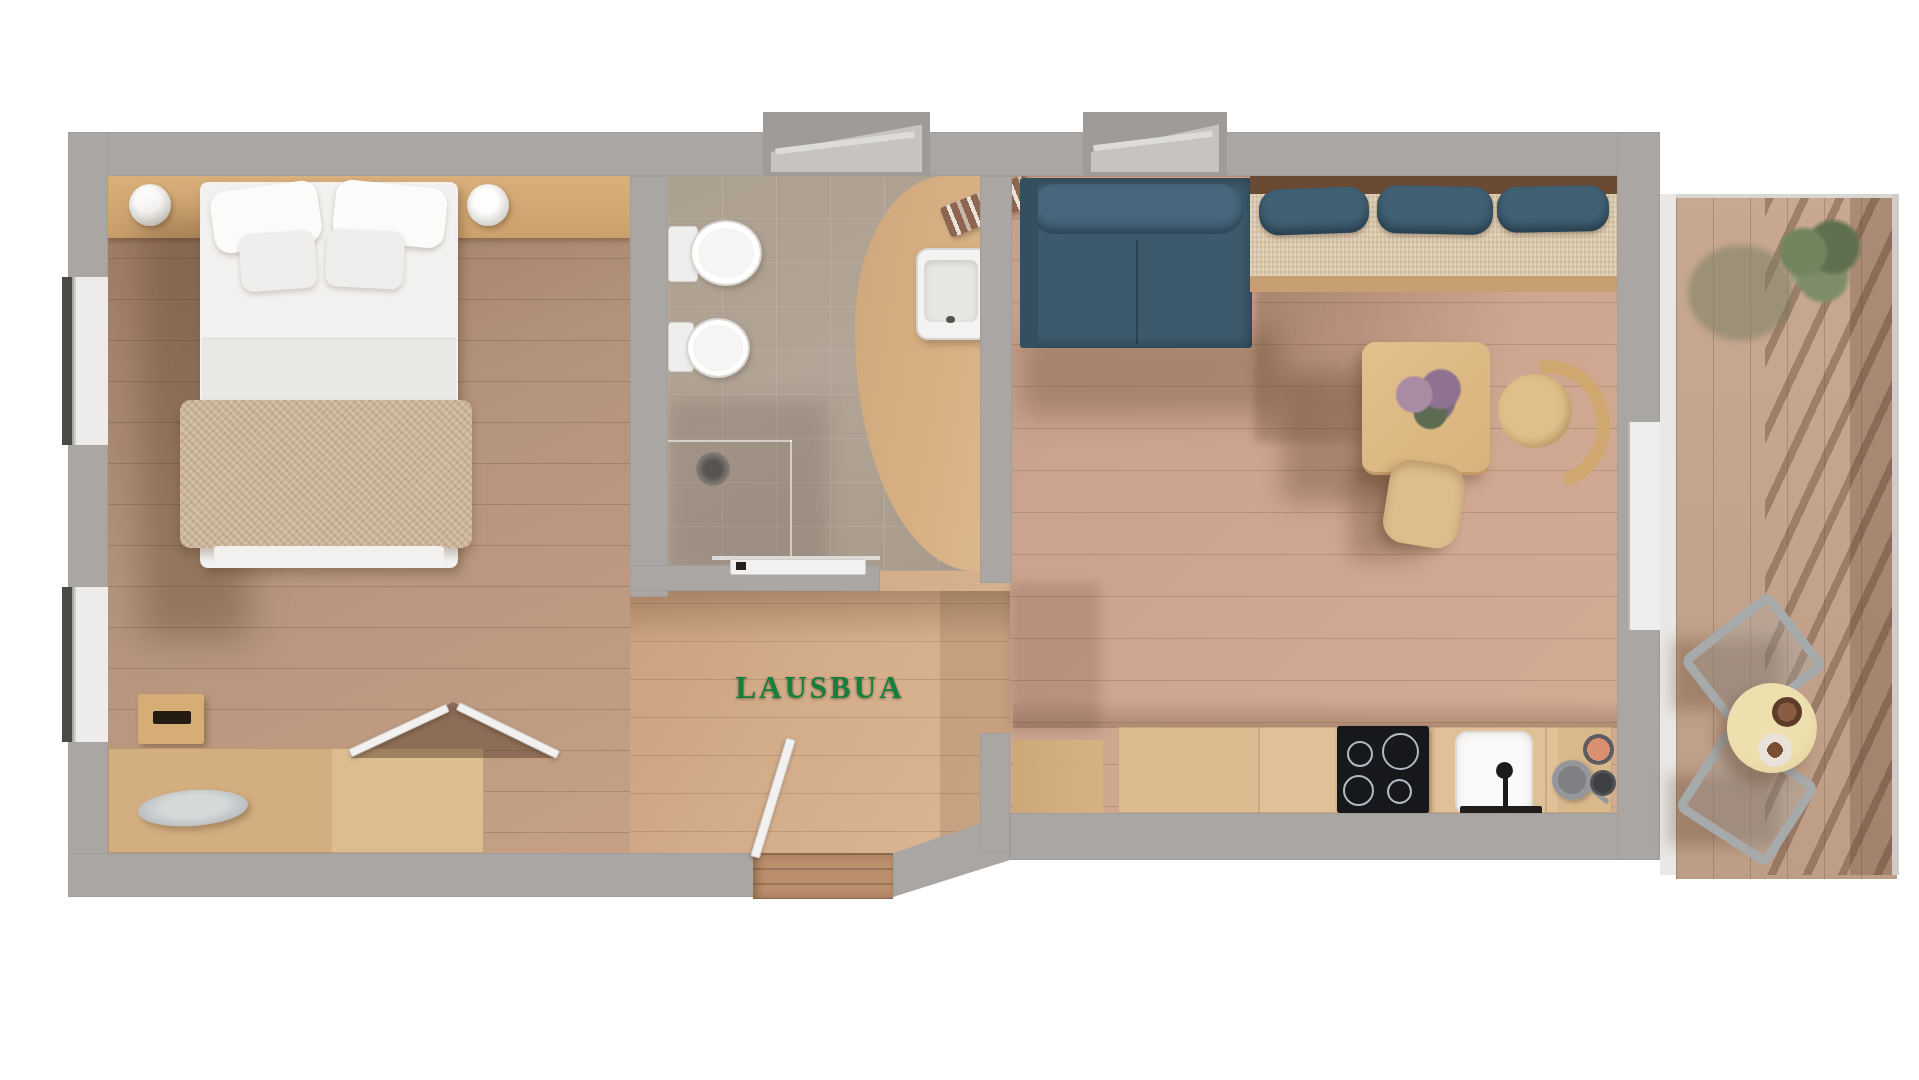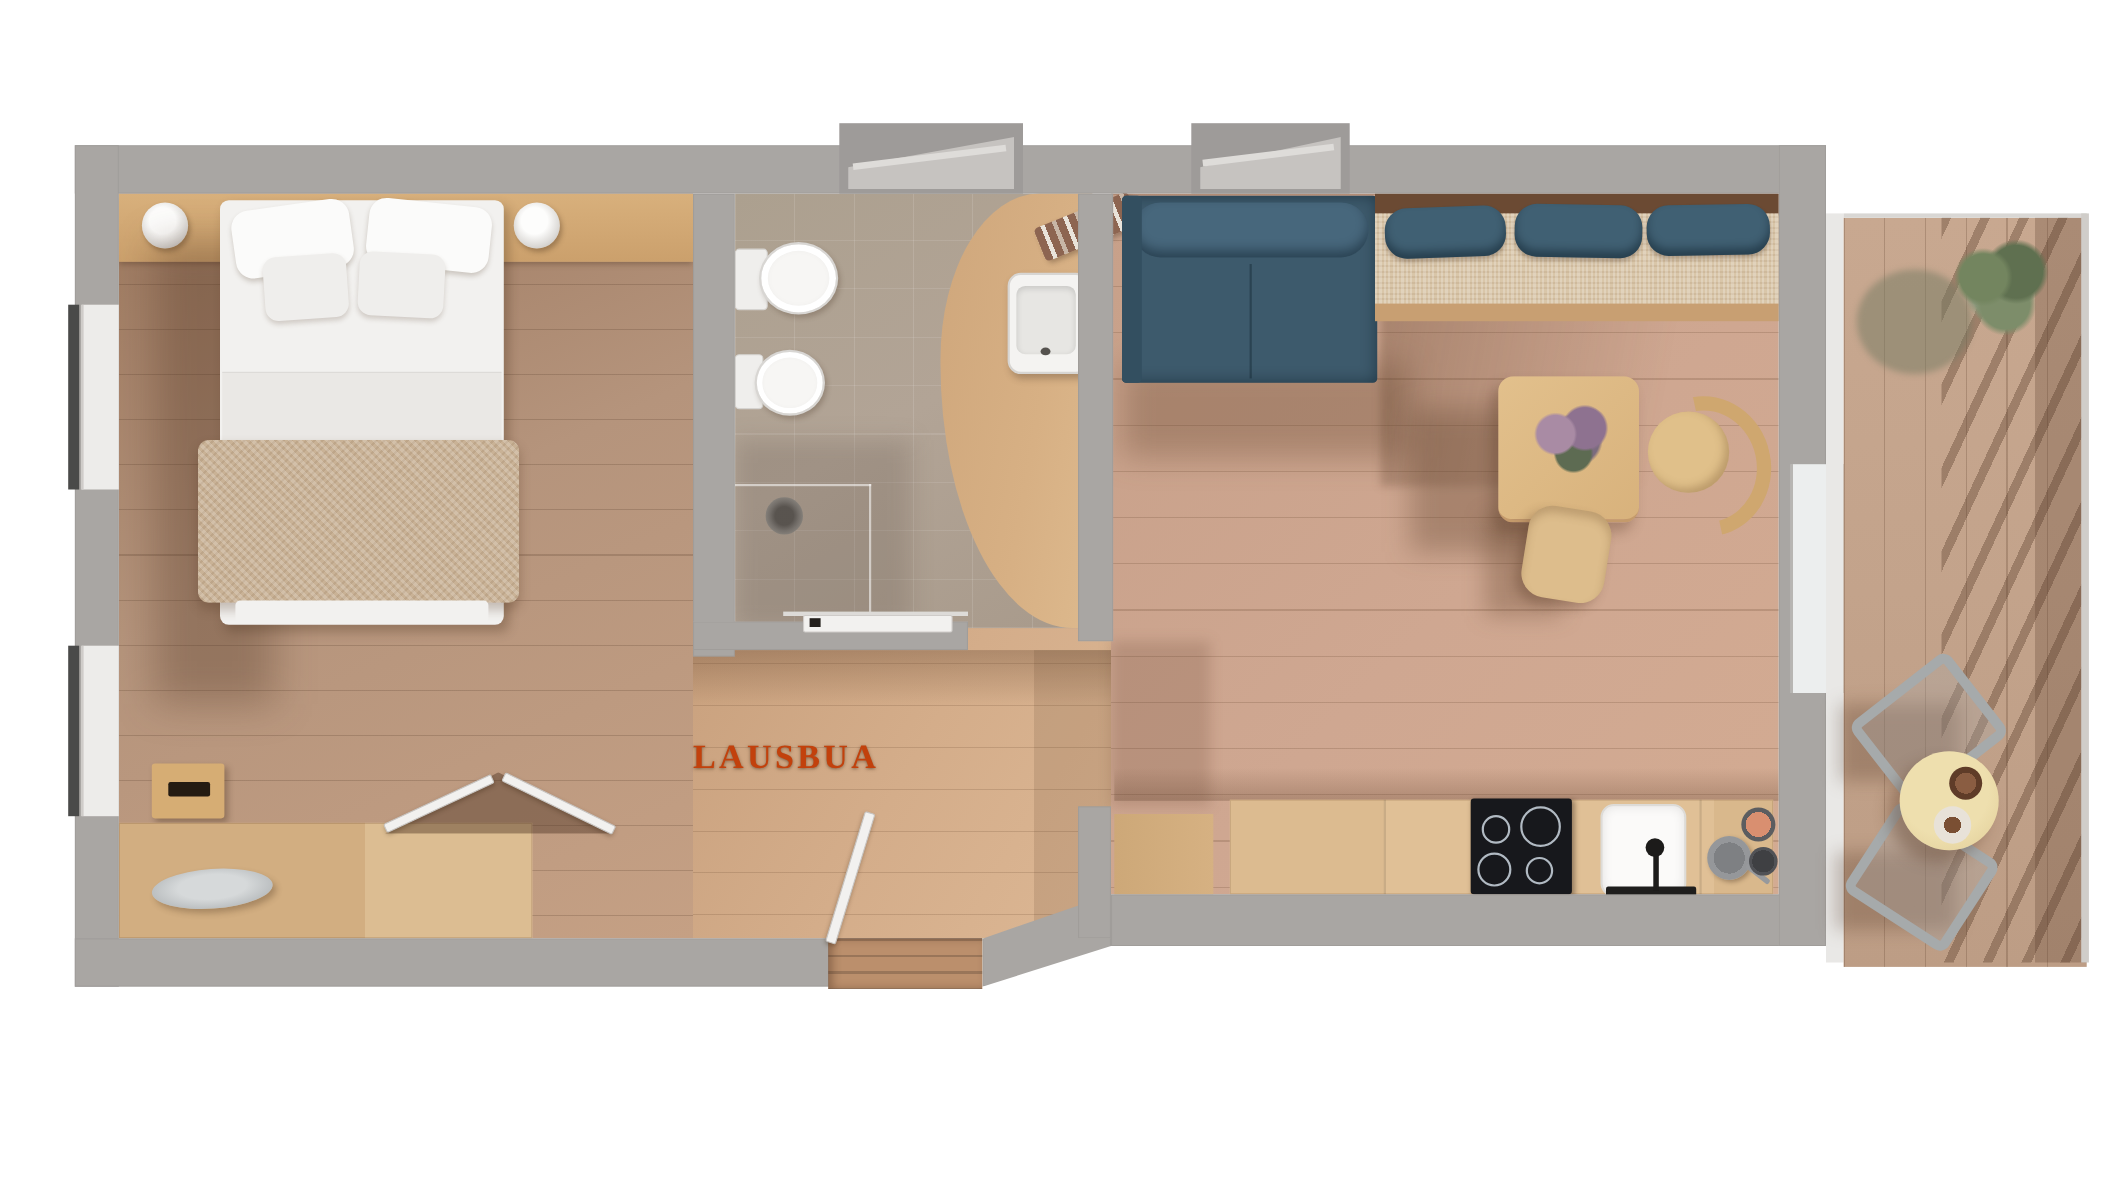--- a/index.html
+++ b/index.html
@@ -3,22 +3,22 @@
 <meta charset="utf-8">
 <style>
   html,body{margin:0;padding:0;background:#ffffff;}
   #stage{position:relative;width:1919px;height:1080px;background:#ffffff;overflow:hidden;
          font-family:"Liberation Serif", serif;}
   .abs{position:absolute;}
   .wall{position:absolute;background:var(--wall,#a9a6a3);box-shadow:inset 0 0 0 1px rgba(0,0,0,.05);}
   .floor{position:absolute;}
   .sh{position:absolute;pointer-events:none;}
   .fixture{position:absolute;}
-  .label{position:absolute;color:#c2410c;font-weight:bold;letter-spacing:3px;
-         text-align:left;text-shadow:0 1px 3px rgba(60,35,15,.55);}
+  .label{position:absolute;color:#15803d;font-weight:bold;letter-spacing:3px;
+         text-align:center;text-shadow:0 1px 3px rgba(60,35,15,.55);}
   .burner{position:absolute;border:2px solid rgba(205,215,225,.85);border-radius:50%;background:transparent;}
   .leaf{position:absolute;background:#f2f1ef;border:1px solid #c8c5c2;border-radius:2px;
         box-shadow:0 2px 4px rgba(60,40,20,.35);}
 </style>
 </head>
 <body>
 
 <div id="stage">
 
   <div class="floor" style="left:108px;top:176px;width:522px;height:677px;

